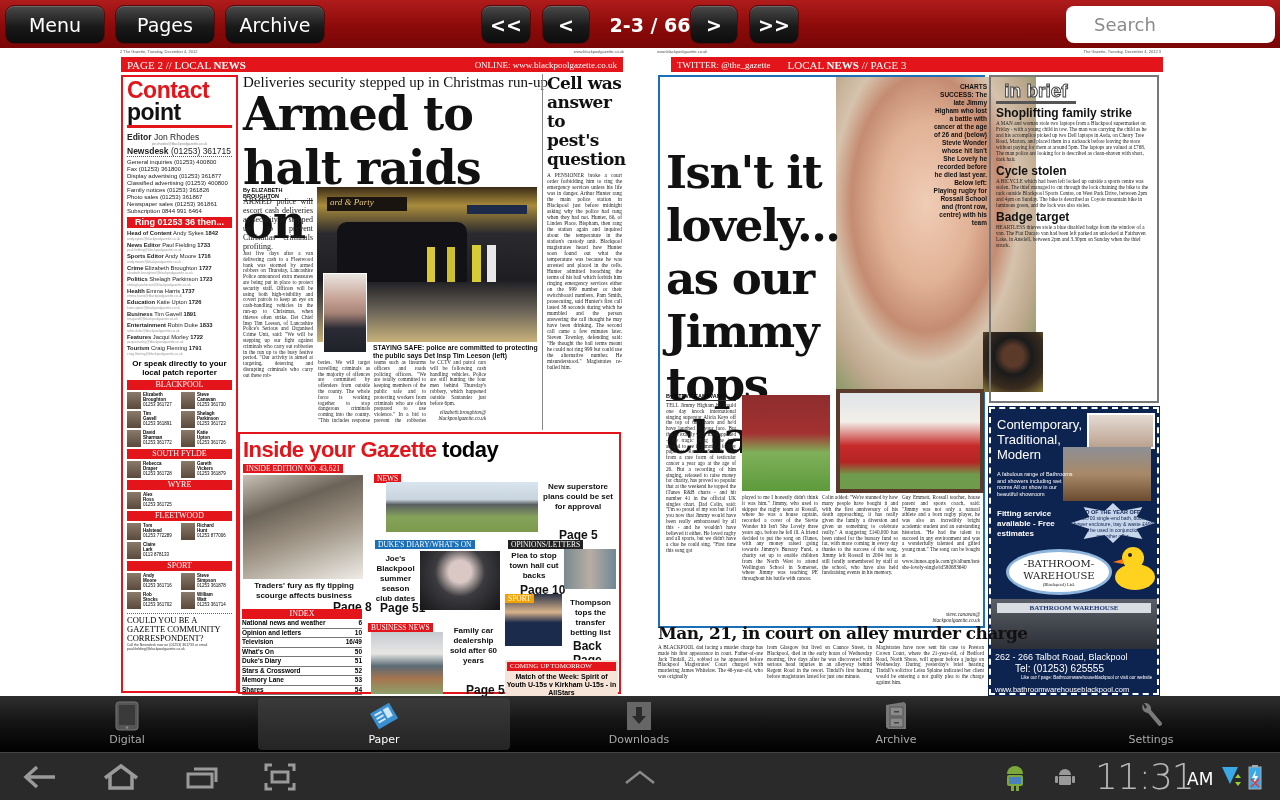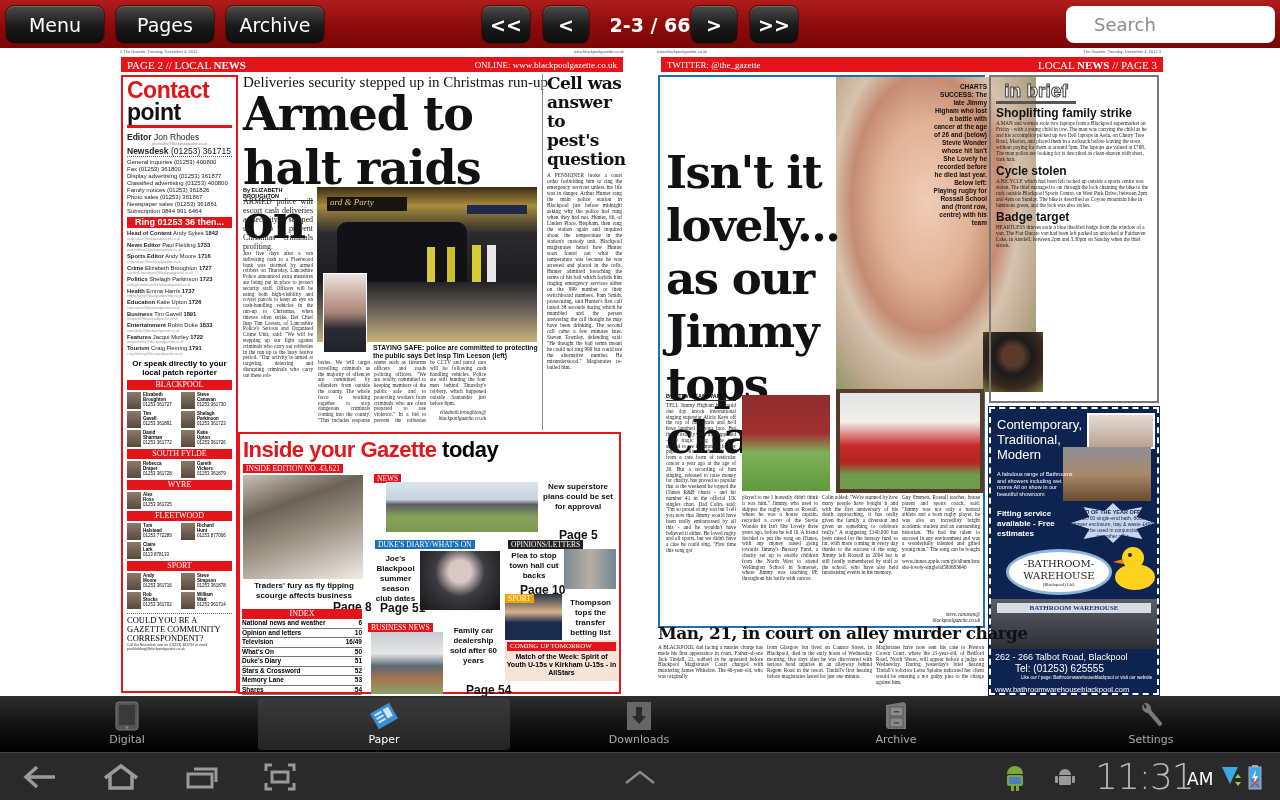--- a/index.html
+++ b/index.html
@@ -70,21 +70,21 @@
   .tag { position: absolute; color: #fff; font-family: "Liberation Serif", serif; font-size: 7.5px; padding: 0 3px; line-height: 9px; white-space: nowrap; }
   .tag.red { background: #e3151a; }
   .tag.blue { background: #1a6fb7; }
   .tag.dark { background: #222; }
   .tag.orange { background: #f2a300; }
   .teaser { position: absolute; font-weight: bold; font-size: 8px; line-height: 10px; text-align: center; color: #111; }
   .pg { position: absolute; font-weight: bold; font-size: 12px; color: #111; }
   .index { position: absolute; left: 2px; top: 175px; width: 120px; font-family: "Liberation Sans", sans-serif; }
   .index .hdr { background: #e3151a; color: #fff; font-family: "Liberation Serif", serif; font-size: 8px; text-align: center; line-height: 10px; }
   .index .row { display: flex; justify-content: space-between; font-size: 6.5px; font-weight: bold; border-bottom: 1px solid #777; line-height: 8.5px; }
-  .tomorrow { position: absolute; left: 265px; top: 206px; width: 113px; height: 41px; background: #f6e4d8; font-family: "Liberation Sans", sans-serif; }
+  .tomorrow { position: absolute; left: 265px; top: 226px; width: 113px; height: 41px; background: #f6e4d8; font-family: "Liberation Sans", sans-serif; }
   .tomorrow .hdr { background: #e3151a; color: #fff; font-family: "Liberation Serif", serif; font-size: 7px; line-height: 9px; padding-left: 3px; margin: 2px; }
   .tomorrow .txt { font-size: 7px; font-weight: bold; text-align: center; line-height: 8px; }
 
   
   .main3 { position: absolute; left: 3px; top: 27px; width: 327px; height: 553px; border: 2px solid #1a6fb7; }
   .hl3 { position: absolute; left: 6px; top: 21px; font-family: "DejaVu Serif", serif; font-weight: bold; font-size: 45px; line-height: 53px; letter-spacing: -1.5px; color: #111; margin-top: 48px; }
   .cap3 { position: absolute; left: 272px; top: 6px; width: 55px; text-align: right; font-family: "Liberation Sans", sans-serif; font-weight: bold; font-size: 6.5px; line-height: 8px; color: #111; }
   .inbrief { position: absolute; left: 334px; top: 27px; width: 170px; height: 328px; border: 2px solid #777; padding: 4px 5px; }
   .inbrief .ib-ttl { font-family: "Liberation Sans", sans-serif; font-weight: bold; font-size: 19px; color: #fff; -webkit-text-stroke: 1px #444; text-align: center; border-bottom: 3px solid #555; width: 80px; line-height: 20px; }
   .ib-hl { font-family: "Liberation Sans", sans-serif; font-weight: bold; font-size: 12px; line-height: 13px; color: #111; margin-top: 3px; }
@@ -370,21 +370,21 @@
       <div class="tomorrow">
         <div class="hdr">COMING UP TOMORROW</div>
         <div class="txt">Match of the Week: Spirit of Youth U-15s v Kirkham U-15s - in AllStars</div>
       </div>
     </div>
   </div>
 
   <div class="page p3">
     <div class="micro" style="left:2px;">www.blackpoolgazette.co.uk</div>
     <div class="micro" style="right:2px;">The Gazette, Tuesday, December 4, 2012        3</div>
-    <div class="redbar" style="left:6px;width:502px;justify-content:space-between;">
+    <div class="redbar" style="left:16px;width:502px;gap:17px;">
       <span style="font-size:9px;">TWITTER: @the_gazette</span>
       <span><span>LOCAL </span><b>NEWS</b><span> // PAGE 3</span></span>
     </div>
 
     <div class="main3">
       <div class="photo" style="left:176px;top:0px;width:200px;height:315px;background:radial-gradient(ellipse at 45% 40%,#f0cdb6 0%,#e1b296 30%,#c48c72 48%,#d6c3ad 60%,#bfa98f 75%,#6b8f4f 100%);"></div>
       <div class="hl3" style="width:210px;">Isn't it lovely... as our Jimmy tops charts</div>
       <div class="cap3">CHARTS SUCCESS: The late Jimmy Higham who lost a battle with cancer at the age of 26 and (below) Stevie Wonder whose hit Isn't She Lovely he recorded before he died last year. Below left: Playing rugby for Rossall School and (front row, centre) with his team</div>
       <div class="photo" style="left:323px;top:255px;width:60px;height:60px;background:radial-gradient(circle at 50% 40%,#5b3a2a 0 22%,#1b1b1b 40%,#3a2c1e 70%,#8a7a3a 100%);"></div>
       <div class="byline" style="left:6px;top:316px;width:70px;">By STEVE CANAVAN</div>

